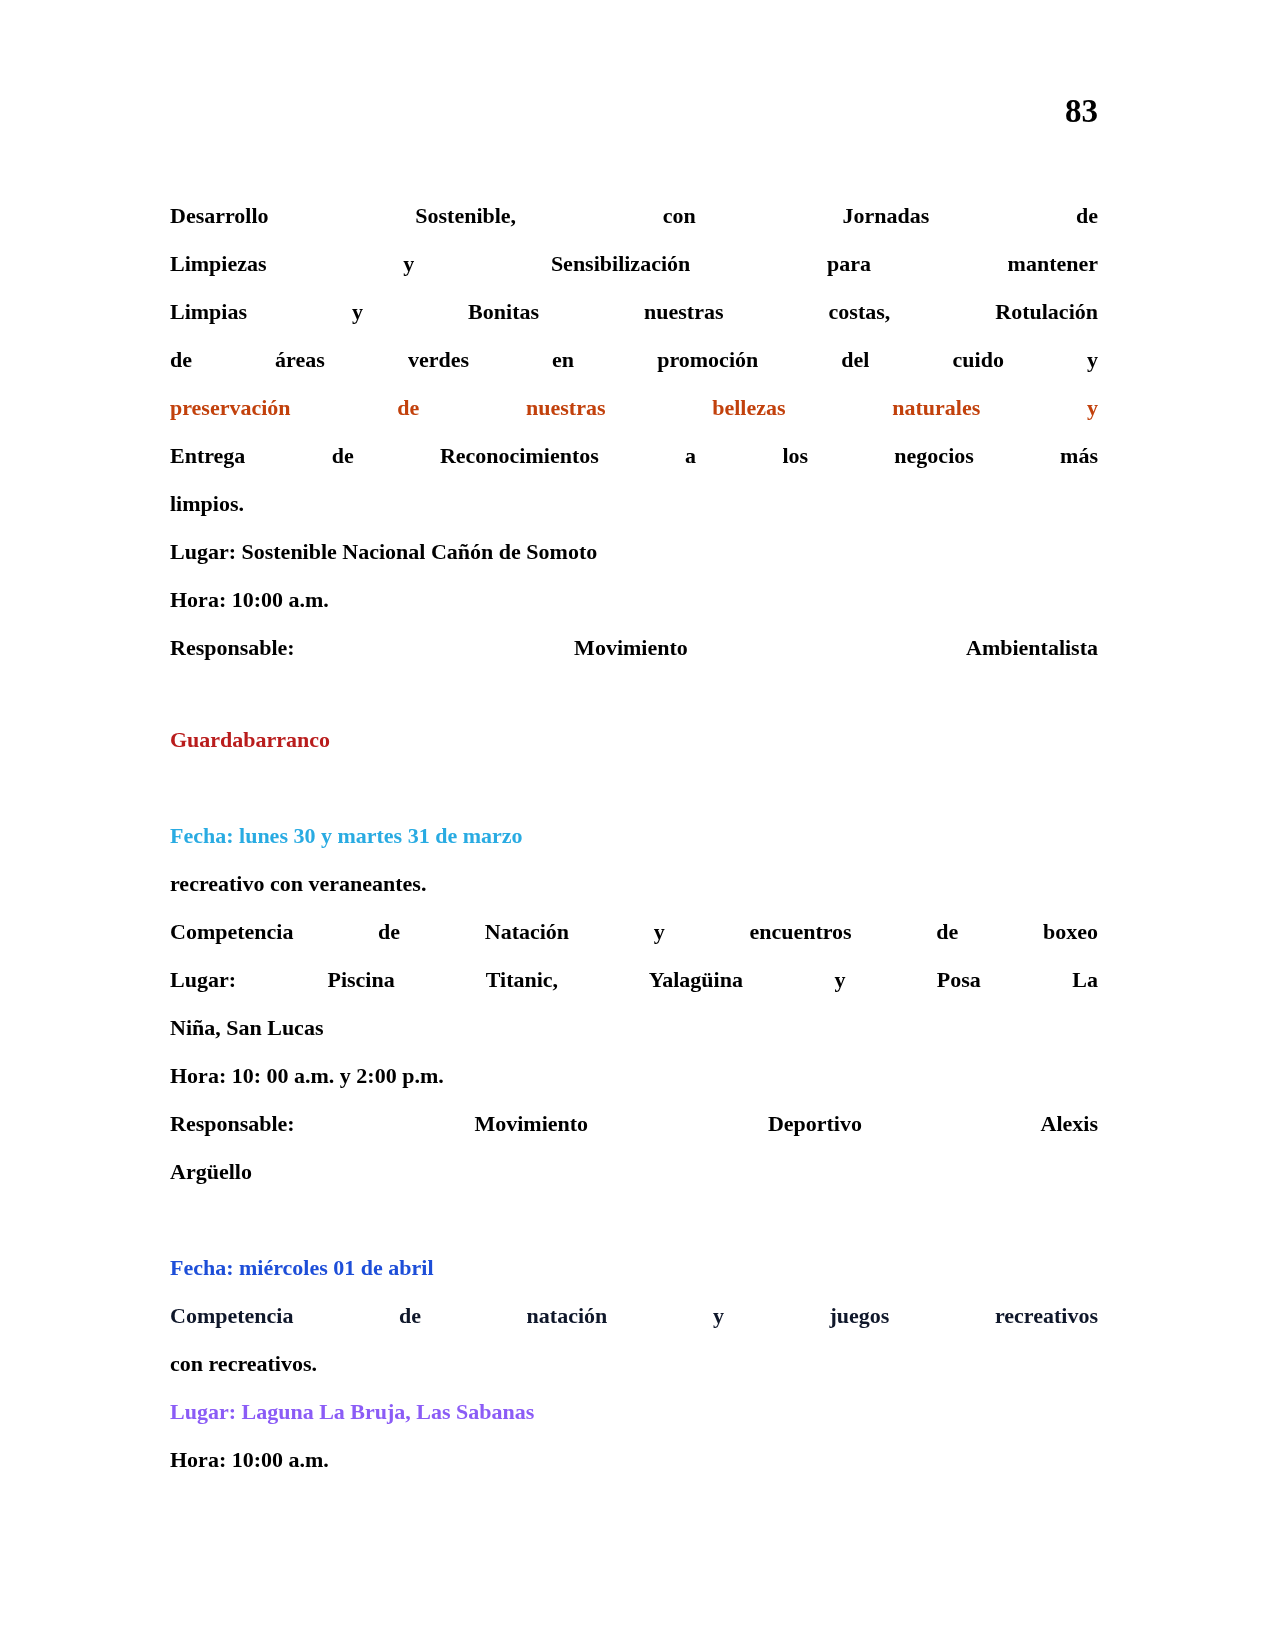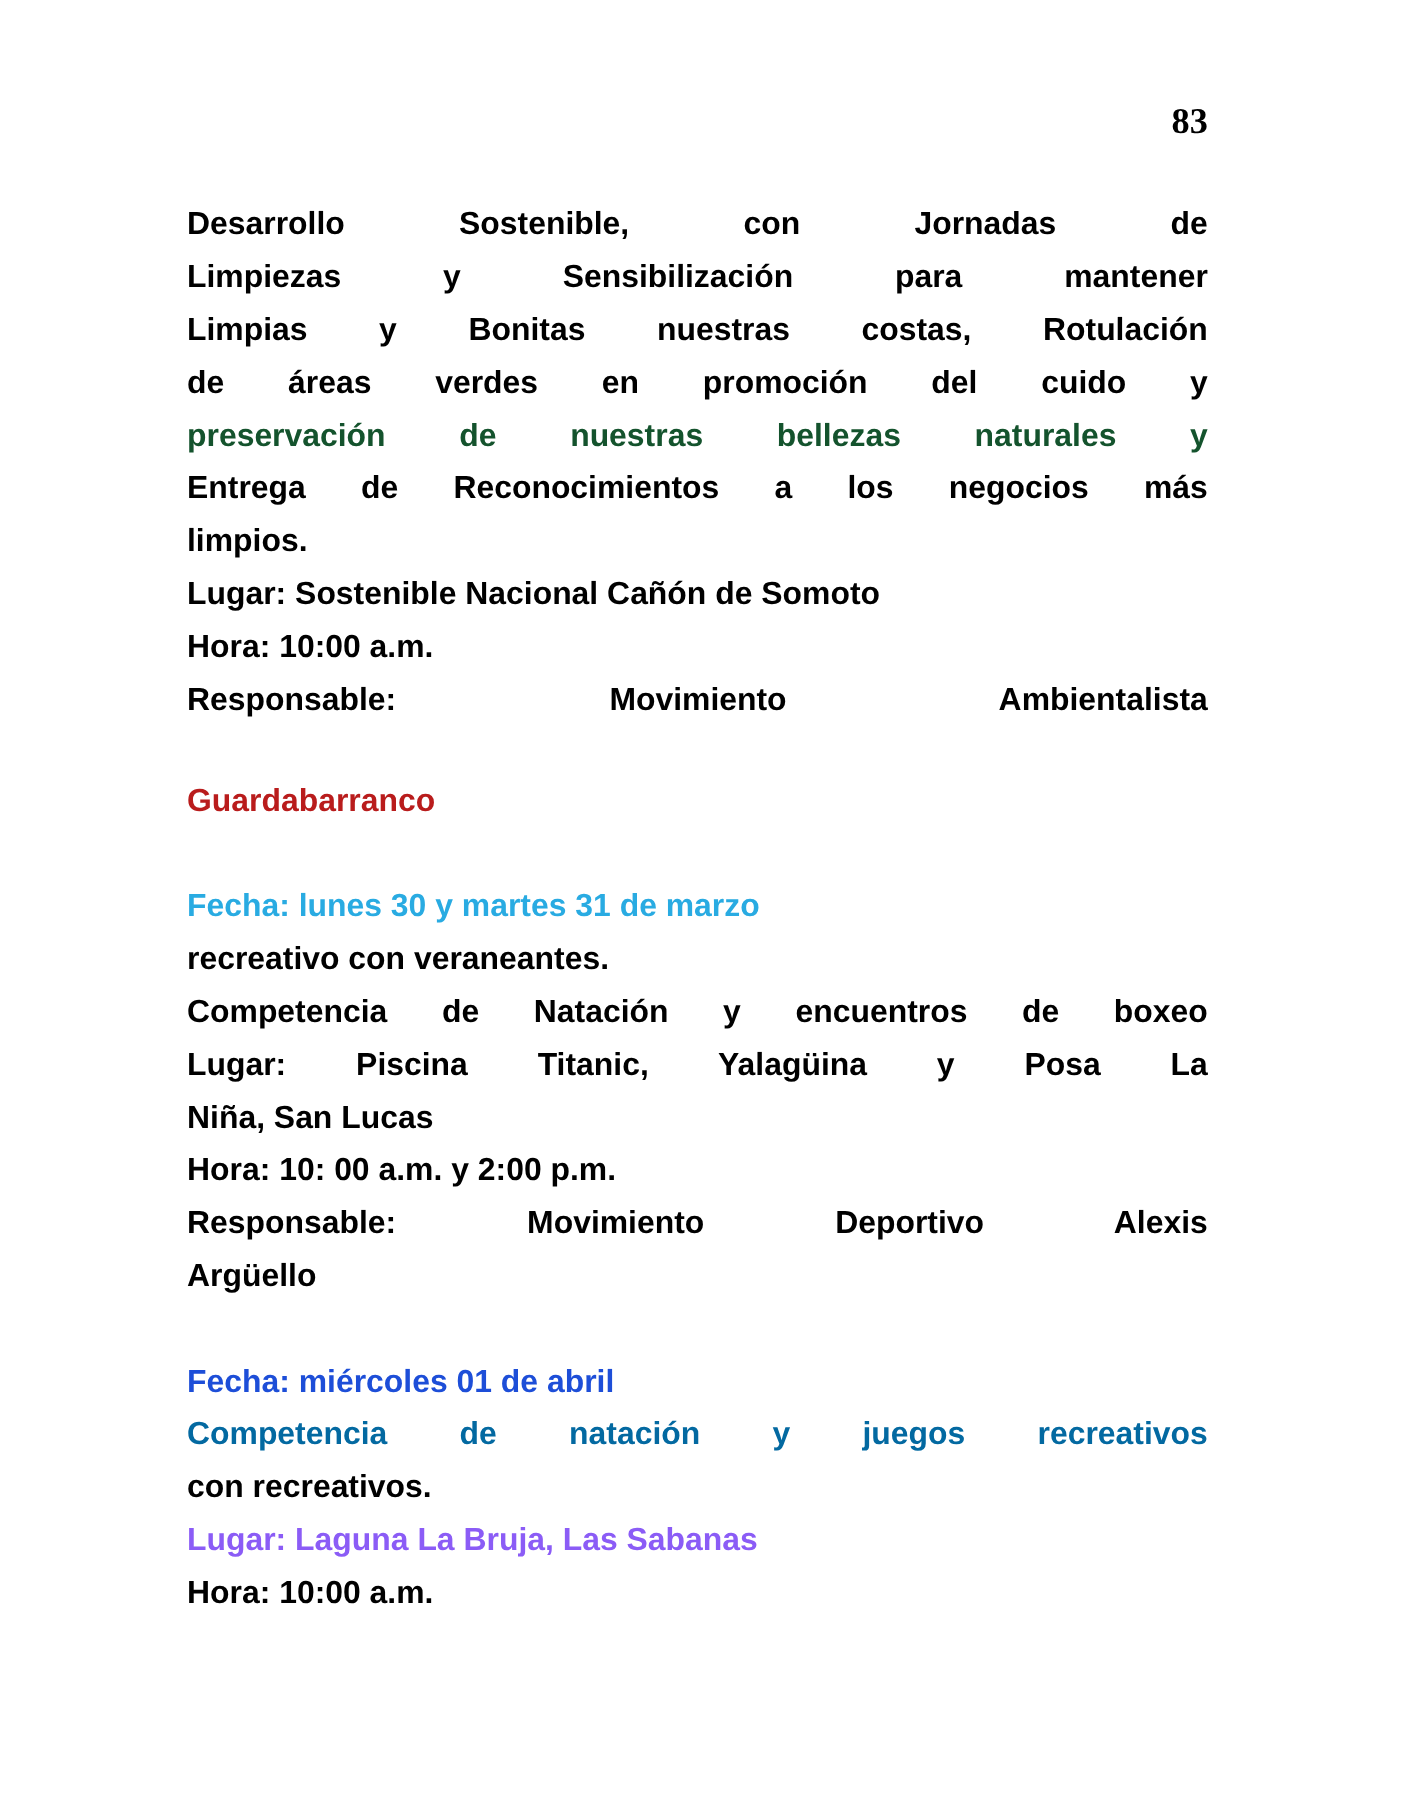--- a/index.html
+++ b/index.html
@@ -22,25 +22,25 @@
     text-align: right;
     font-family: "Liberation Serif", "DejaVu Serif", serif;
     font-weight: bold;
     font-size: 33px;
     line-height: 36px;
     color: #000000;
   }
   #document-body {
     position: absolute;
     left: 170px;
-    top: 180px;
+    top: 192px;
     width: 928px;
-    font-family: Liberation Sans, sans-serif;
+    font-family: Liberation Serif, serif;
     font-weight: bold;
-    font-size: 29px;
+    font-size: 22px;
     color: #000000;
   }
   .line {
     height: 48px;
     line-height: 48px;
     white-space: normal;
   }
   .line.j {
     text-align: justify;
     text-align-last: justify;
@@ -55,36 +55,36 @@
 </head>
 <body>
 
 <div id="page">
   <div id="page-number">83</div>
   <div id="document-body">
       <div class="line j" style="color: rgb(0, 0, 0);">Desarrollo Sostenible, con Jornadas de</div>
       <div class="line j" style="color: rgb(0, 0, 0);">Limpiezas y Sensibilización para mantener</div>
       <div class="line j" style="color: rgb(0, 0, 0);">Limpias y Bonitas nuestras costas, Rotulación</div>
       <div class="line j" style="color: rgb(0, 0, 0);">de áreas verdes en promoción del cuido y</div>
-      <div class="line j" style="color: #14532d;">preservación de nuestras bellezas naturales y</div>
+      <div class="line j" style="color: #c2410c;">preservación de nuestras bellezas naturales y</div>
       <div class="line j" style="color: rgb(0, 0, 0);">Entrega de Reconocimientos a los negocios más</div>
       <div class="line l" style="color: rgb(0, 0, 0);">limpios.</div>
       <div class="line l" style="color: rgb(0, 0, 0);">Lugar: Sostenible Nacional Cañón de Somoto</div>
       <div class="line l" style="color: rgb(0, 0, 0);">Hora: 10:00 a.m.</div>
       <div class="line j" style="color: rgb(0, 0, 0);">Responsable: Movimiento Ambientalista</div>
       <div class="line l" style="color: #b91c1c; margin-top: 44px;">Guardabarranco</div>
       <div class="line blank" style="color: rgb(0, 0, 0);"></div>
       <div class="line l" style="color: rgb(41, 171, 226);">Fecha: lunes 30 y martes 31 de marzo</div>
       <div class="line l" style="color: rgb(0, 0, 0);">recreativo con veraneantes.</div>
       <div class="line j" style="color: rgb(0, 0, 0);">Competencia de Natación y encuentros de boxeo</div>
       <div class="line j" style="color: rgb(0, 0, 0);">Lugar: Piscina Titanic, Yalagüina y Posa La</div>
       <div class="line l" style="color: rgb(0, 0, 0);">Niña, San Lucas</div>
       <div class="line l" style="color: rgb(0, 0, 0);">Hora: 10: 00 a.m. y 2:00 p.m.</div>
       <div class="line j" style="color: rgb(0, 0, 0);">Responsable: Movimiento Deportivo Alexis</div>
       <div class="line l" style="color: rgb(0, 0, 0);">Argüello</div>
       <div class="line blank" style="color: rgb(0, 0, 0);"></div>
       <div class="line l" style="color: #1d4ed8;">Fecha: miércoles 01 de abril</div>
-      <div class="line j" style="color: #0369a1;">Competencia de natación y juegos recreativos</div>
+      <div class="line j" style="color: #0f172a;">Competencia de natación y juegos recreativos</div>
       <div class="line l" style="color: rgb(0, 0, 0);">con recreativos.</div>
       <div class="line l" style="color: #8b5cf6;">Lugar: Laguna La Bruja, Las Sabanas</div>
       <div class="line l" style="color: rgb(0, 0, 0);">Hora: 10:00 a.m.</div>
     </div>
 </div>
 
 </body></html>

